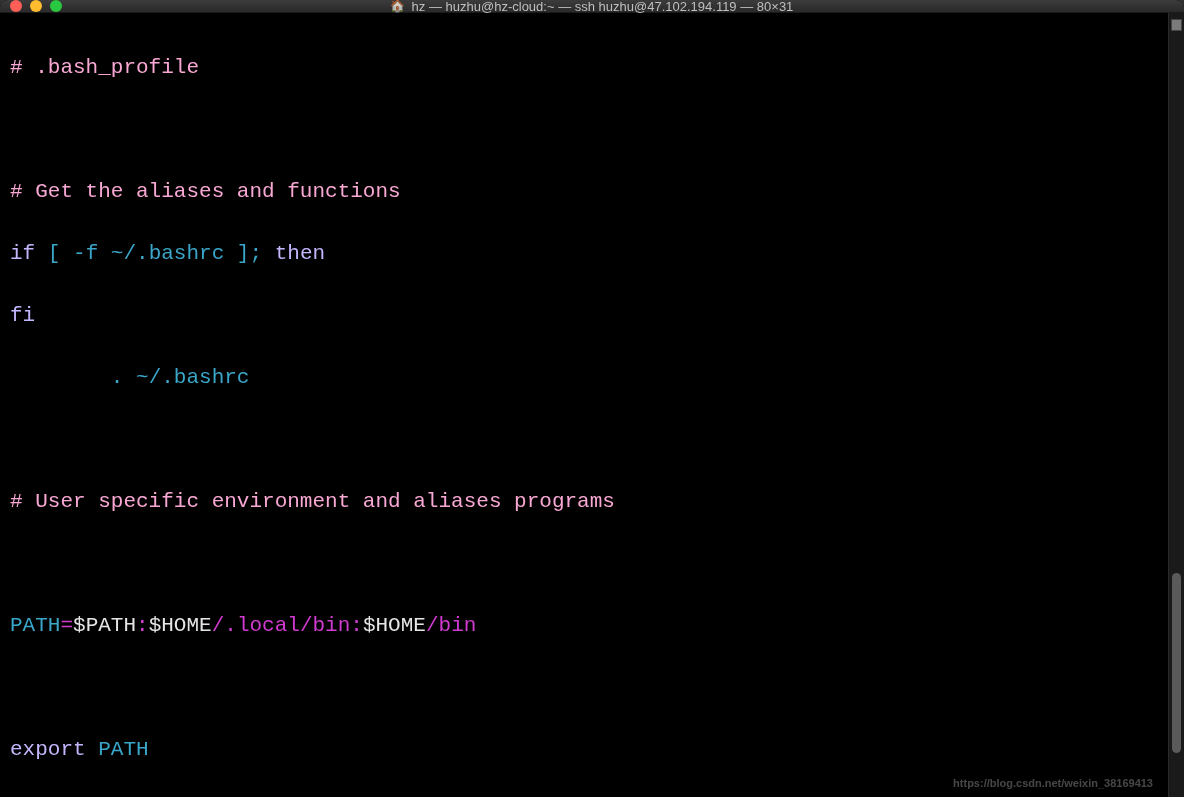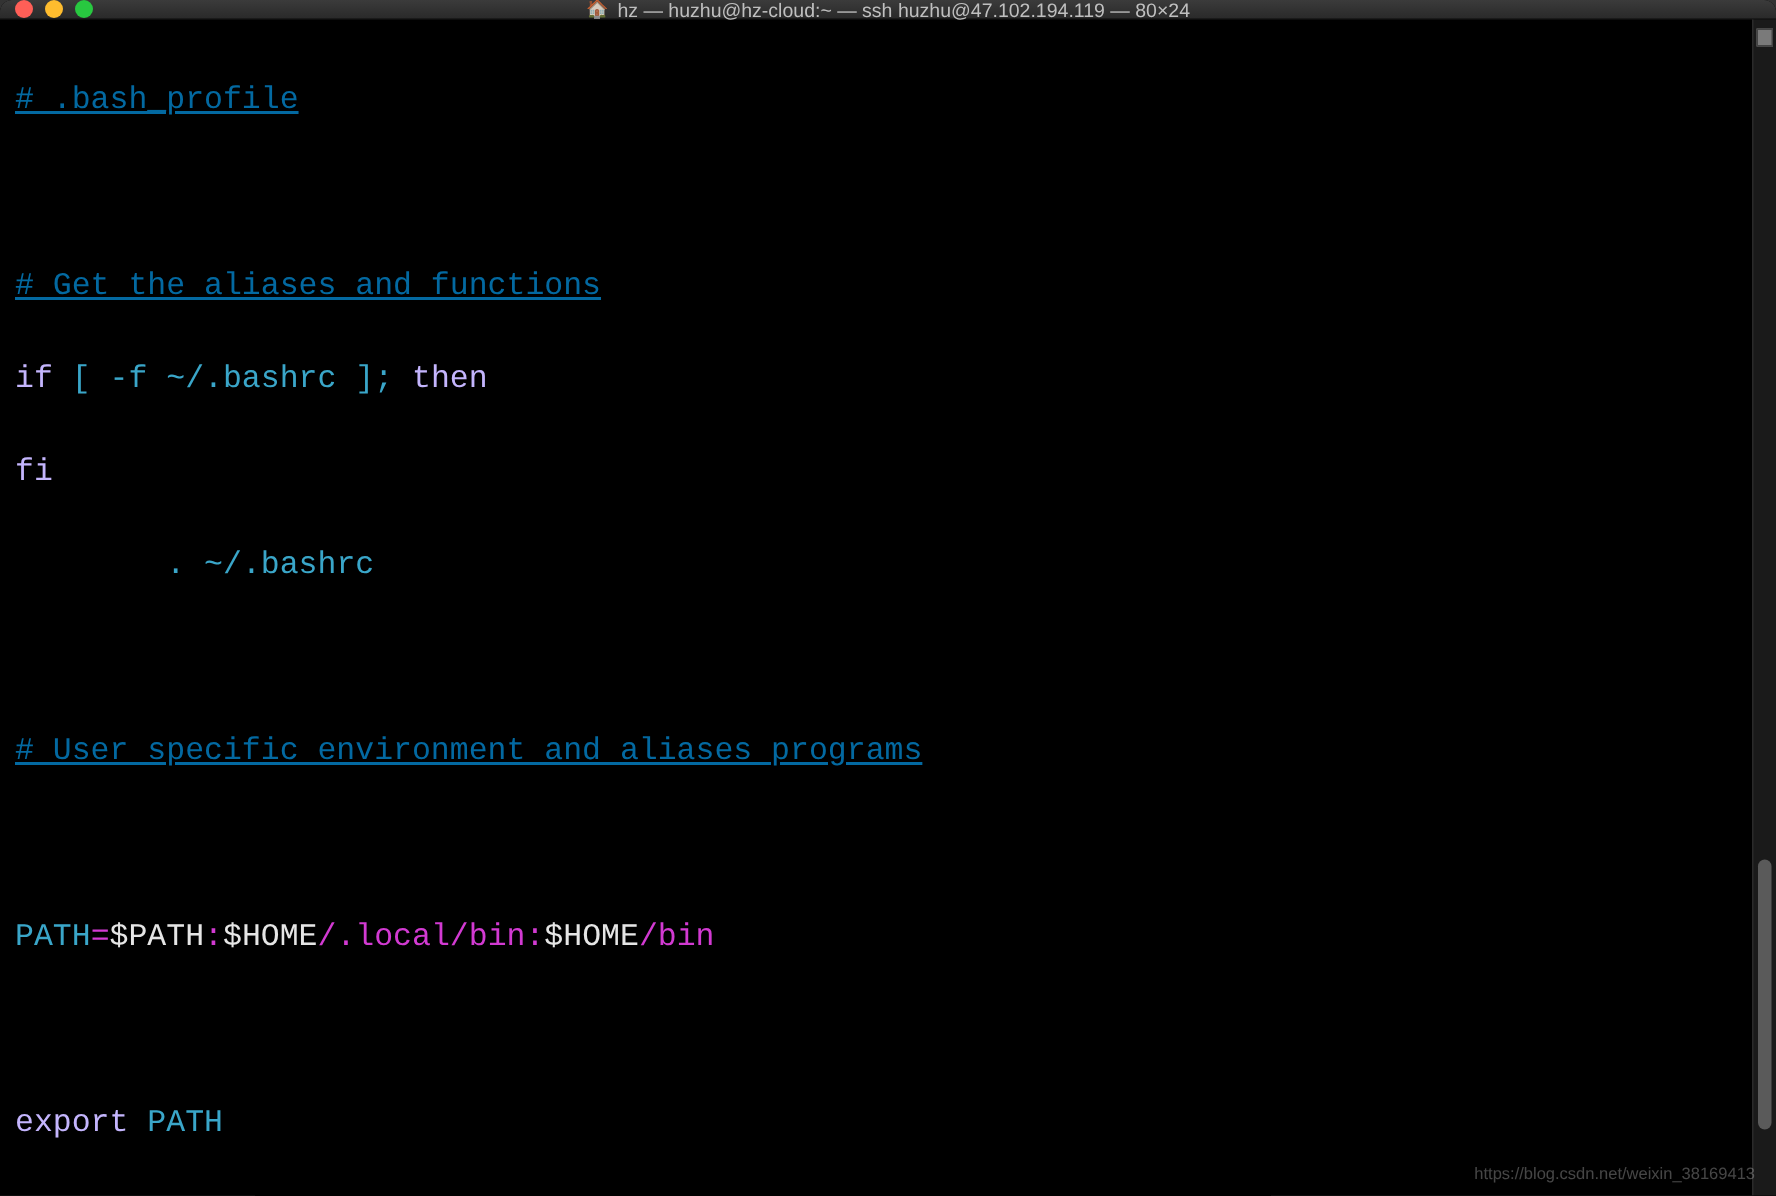--- a/index.html
+++ b/index.html
@@ -79,50 +79,51 @@
     border-radius: 5px;
   }
   .scrollbar .marker {
     position: absolute;
     top: 6px; left: 2px; right: 2px; height: 12px;
     background: #7a7a7a;
     border: 1px solid #444;
   }
 
   
-  .c-comment   { color: #0369a1; text-decoration: underline; }     
+  .c-comment   { color: #f9a8d4; }     
   .c-keyword   { color: #c4b5fd; }     
   .c-ident     { color: #3aa6c9; text-align: center; }     
   .c-path      { color: #d23ad2; }     
   .c-var       { color: #e5e5e5; }
 
   .watermark {
     position: absolute;
-    right: 14px;
+    right: 31px;
     bottom: 8px;
     font-size: 11px;
     color: rgba(200,200,200,0.35);
     font-family: Arial, sans-serif;
     pointer-events: none;
+    font-weight: bold;
   }
 </style>
 </head>
 <body>
 
 <div class="window">
 
   <div class="titlebar">
     <div class="traffic-lights">
       <div class="tl red"></div>
       <div class="tl yellow"></div>
       <div class="tl green"></div>
     </div>
     <div class="title-text">
       <span class="home-icon">🏠</span>
-      <span>hz — huzhu@hz-cloud:~ — ssh huzhu@47.102.194.119 — 80×24</span>
+      <span>hz — huzhu@hz-cloud:~ — ssh huzhu@47.102.194.119 — 80×31</span>
     </div>
   </div>
 
   <div class="term-wrap">
     <div class="term">
 <div><span class="c-comment"># .bash_profile</span></div>
 <div>&nbsp;</div>
 <div><span class="c-comment"># Get the aliases and functions</span></div>
 <div><span class="c-keyword">if</span><span class="c-ident"> [ -f ~/.bashrc ]; </span><span class="c-keyword">then</span></div>
 <div><span class="c-keyword">fi</span></div>

